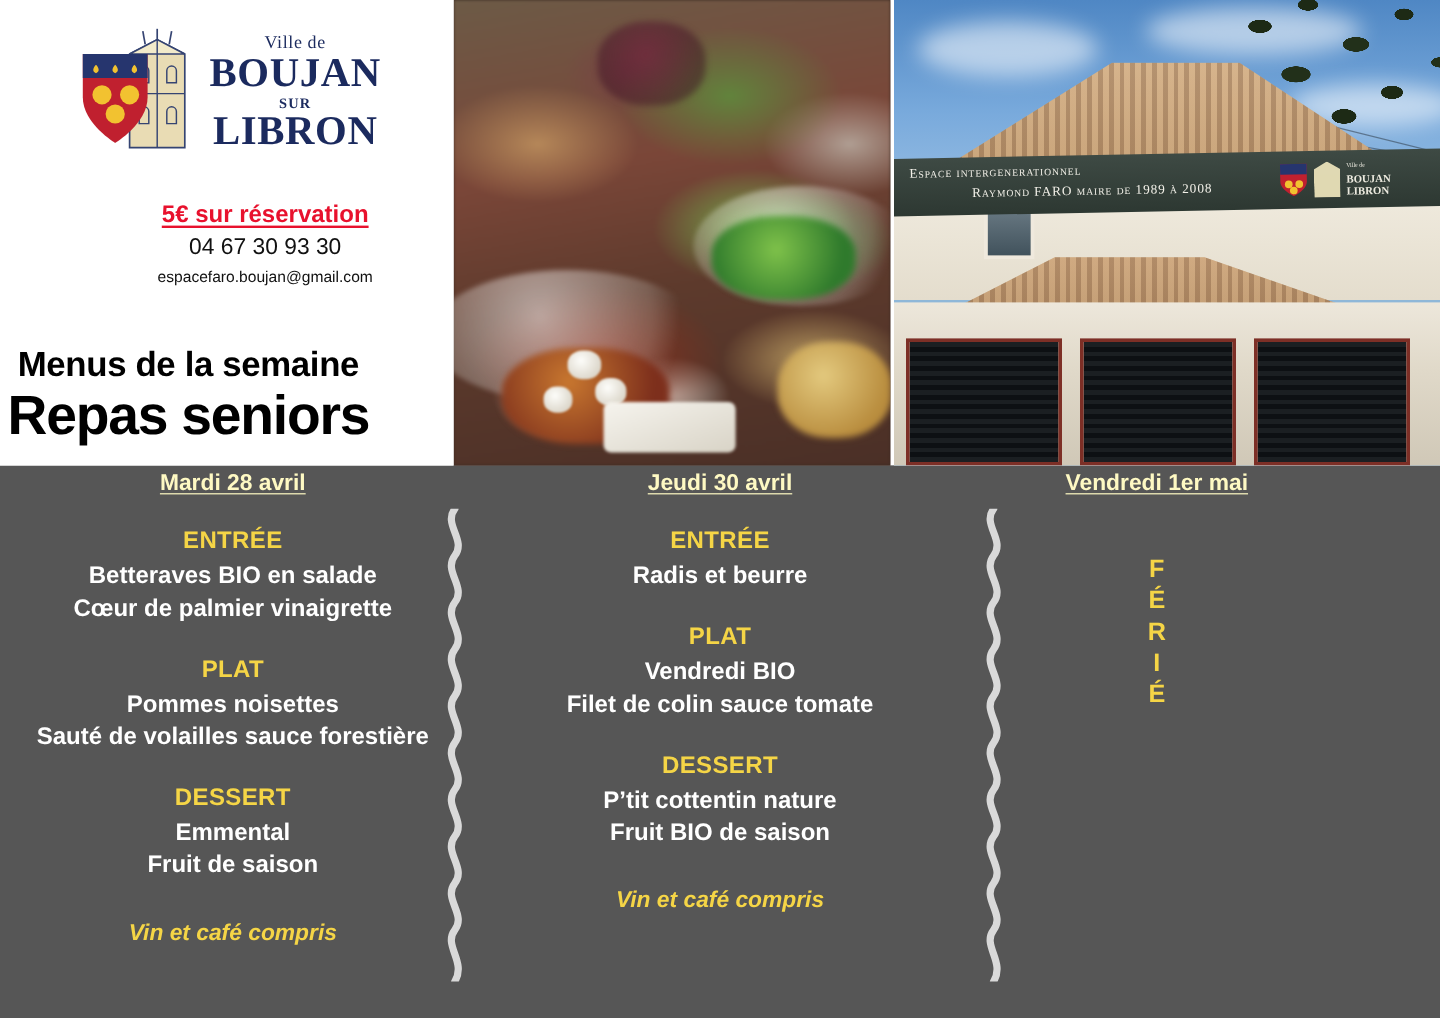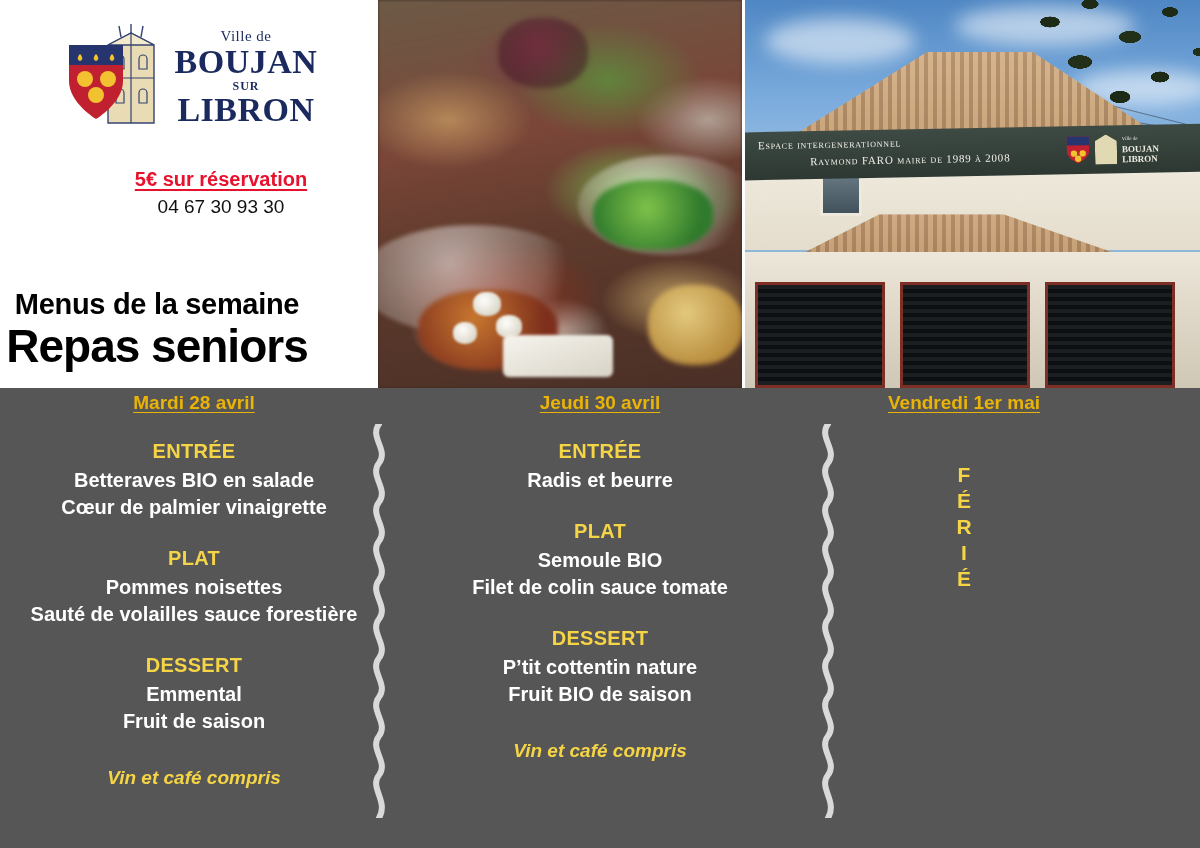--- a/index.html
+++ b/index.html
@@ -164,21 +164,21 @@
   #menu {
     position:absolute; left:0; top:388px; width:1200px; height:460px;
     background:#565656;
   }
   .col { position:absolute; top:0; text-align:center; }
   #col1 { left:14px;  width:360px; }
   #col2 { left:420px; width:360px; }
   #col3 { left:794px; width:340px; }
 
   .day-title {
-    color:#eab308; font-size:19px; font-weight:700;
+    color:#fef9c3; font-size:19px; font-weight:700;
     text-decoration:underline; text-underline-offset:3px;
     margin-top:4px;
     text-align:center;
   }
   .section { margin-top:26px; }
   .sec-head {
     color:#f5d546; font-size:20px; font-weight:700; letter-spacing:.3px;
     margin-bottom:4px;
   }
   .dish { color:#ffffff; font-size:20px; font-weight:600; line-height:27px; }
@@ -292,20 +292,21 @@
         <span id="wm-small">Ville de</span>
         <span id="wm-big">BOUJAN</span>
         <span id="wm-sur">SUR</span>
         <span id="wm-big2">LIBRON</span>
       </div>
     </div>
 
     <div id="contact">
       <div id="price">5€ sur réservation</div>
       <div id="phone">04 67 30 93 30</div>
+      <div id="email">espacefaro.boujan@gmail.com</div>
     </div>
 
     <div id="titles">
       <div id="t-small">Menus de la semaine</div>
       <div id="t-big">Repas seniors</div>
     </div>
   </div>
 </div>
 
 <div id="menu">
@@ -346,21 +347,21 @@
   <div class="col" id="col2">
     <div class="day-title">Jeudi 30 avril</div>
 
     <div class="section">
       <div class="sec-head">ENTRÉE</div>
       <div class="dish">Radis et beurre</div>
     </div>
 
     <div class="section">
       <div class="sec-head">PLAT</div>
-      <div class="dish">Semoule BIO</div>
+      <div class="dish">Vendredi BIO</div>
       <div class="dish">Filet de colin sauce tomate</div>
     </div>
 
     <div class="section">
       <div class="sec-head">DESSERT</div>
       <div class="dish">P’tit cottentin nature</div>
       <div class="dish">Fruit BIO de saison</div>
     </div>
 
     <div class="included">Vin et café compris</div>

